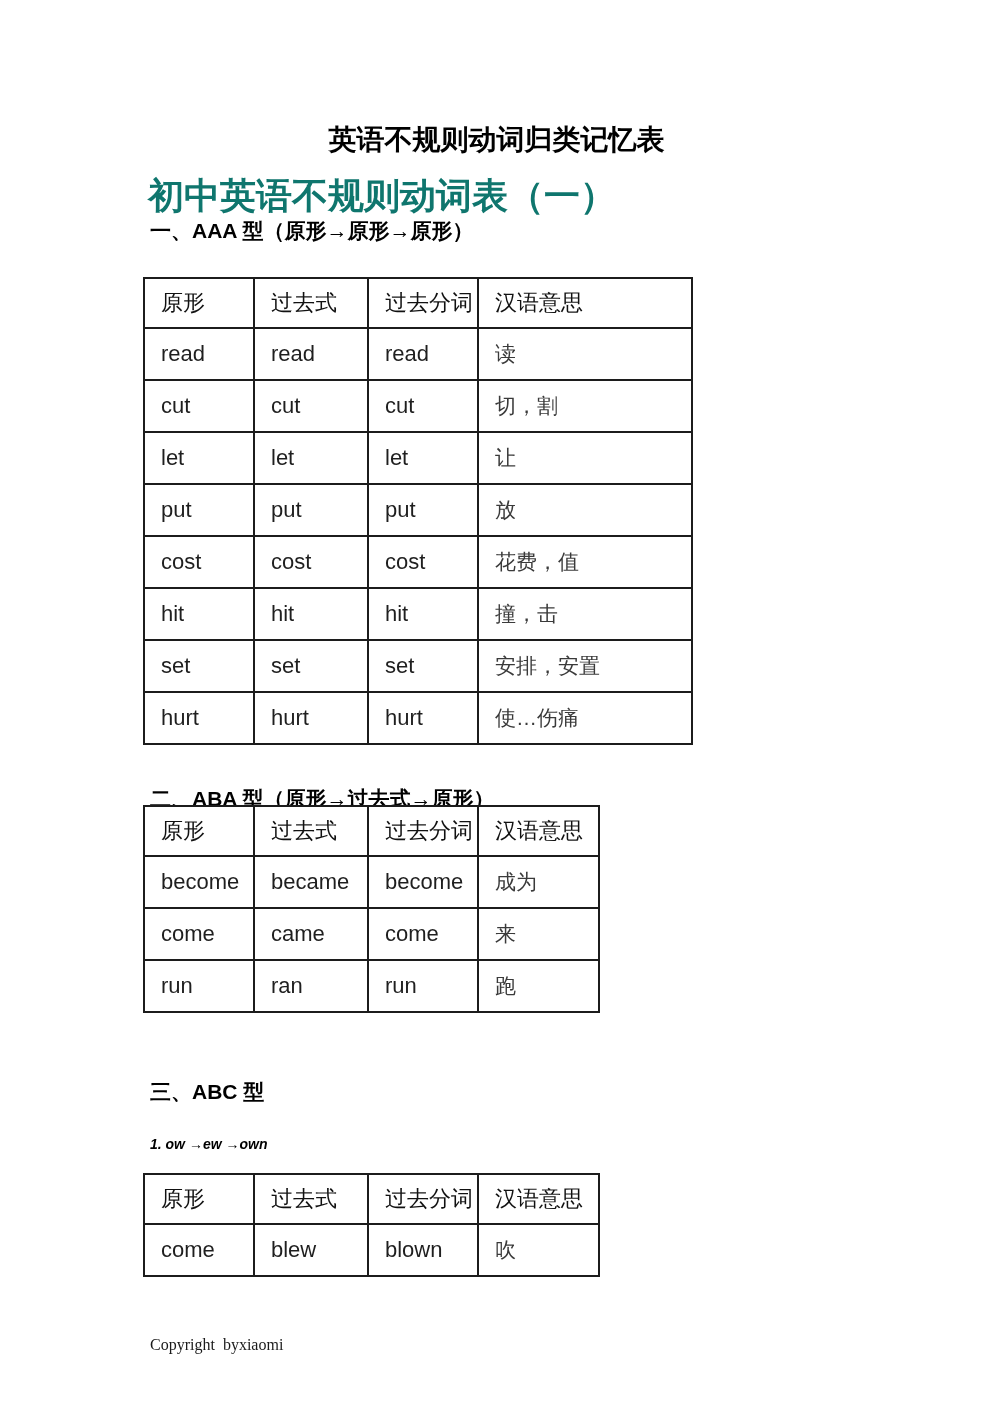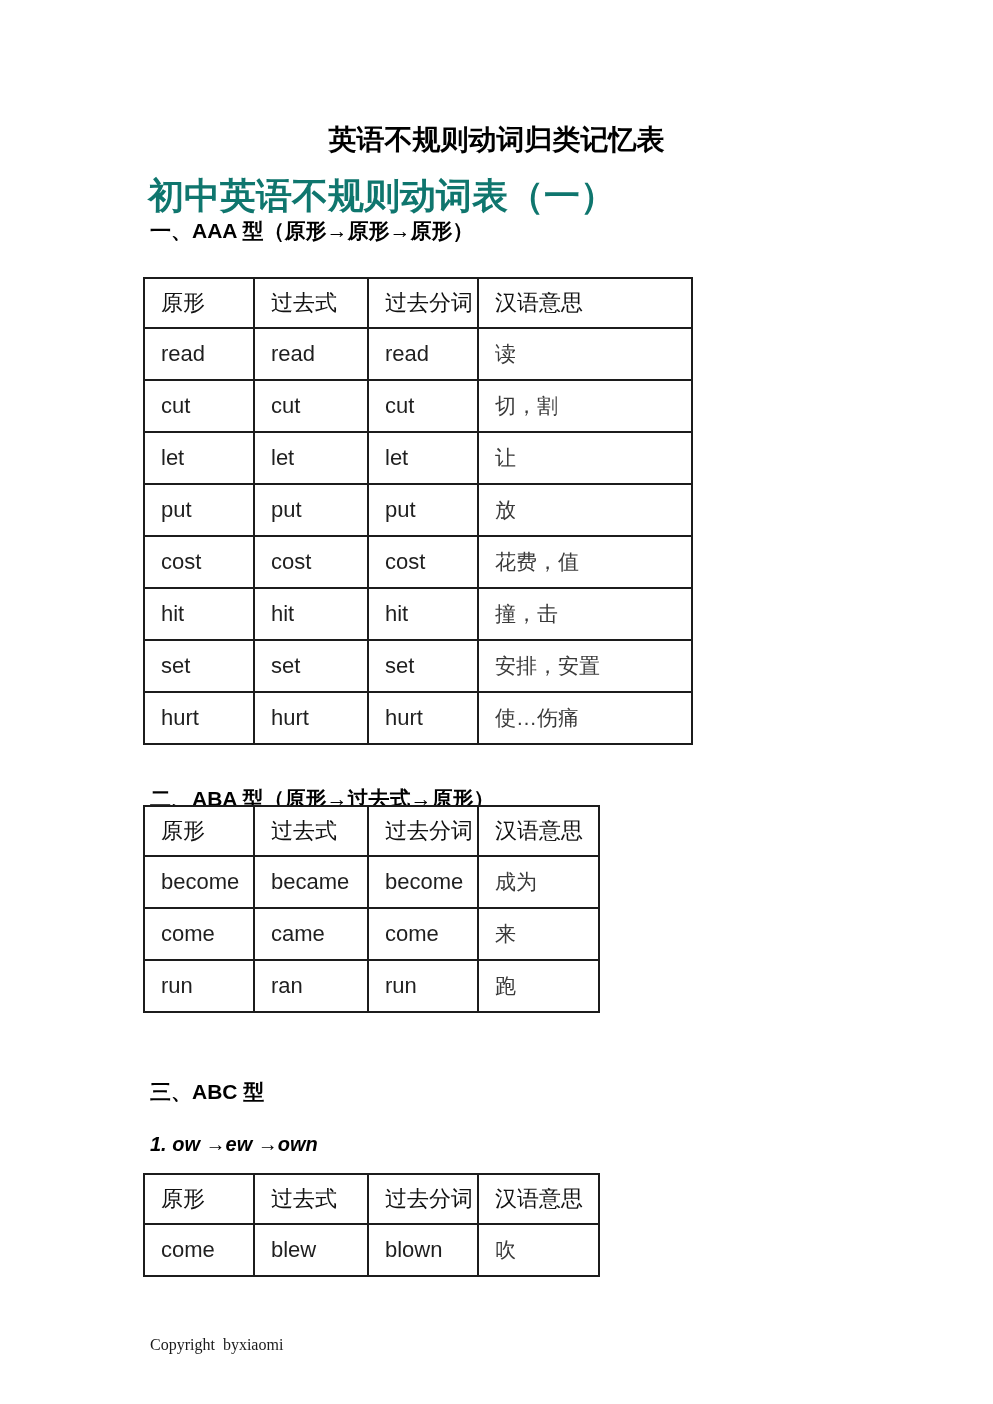--- a/index.html
+++ b/index.html
@@ -48,21 +48,21 @@
     color: #000000;
   }
   .sec1 { top: 217px; }
   .sec2 { top: 761px; margin-top: 24px; }
   .sec3 { top: 1078px; text-align: center; }
   .sub-heading {
     position: absolute;
     left: 150px;
     top: 1130px;
     margin: 0;
-    font-size: 20px;
+    font-size: 14px;
     line-height: 28px;
     font-weight: 700;
     font-style: italic;
     color: #000000;
   }
   table.verb-table {
     position: absolute;
     left: 143px;
     border-collapse: collapse;
     table-layout: fixed;

